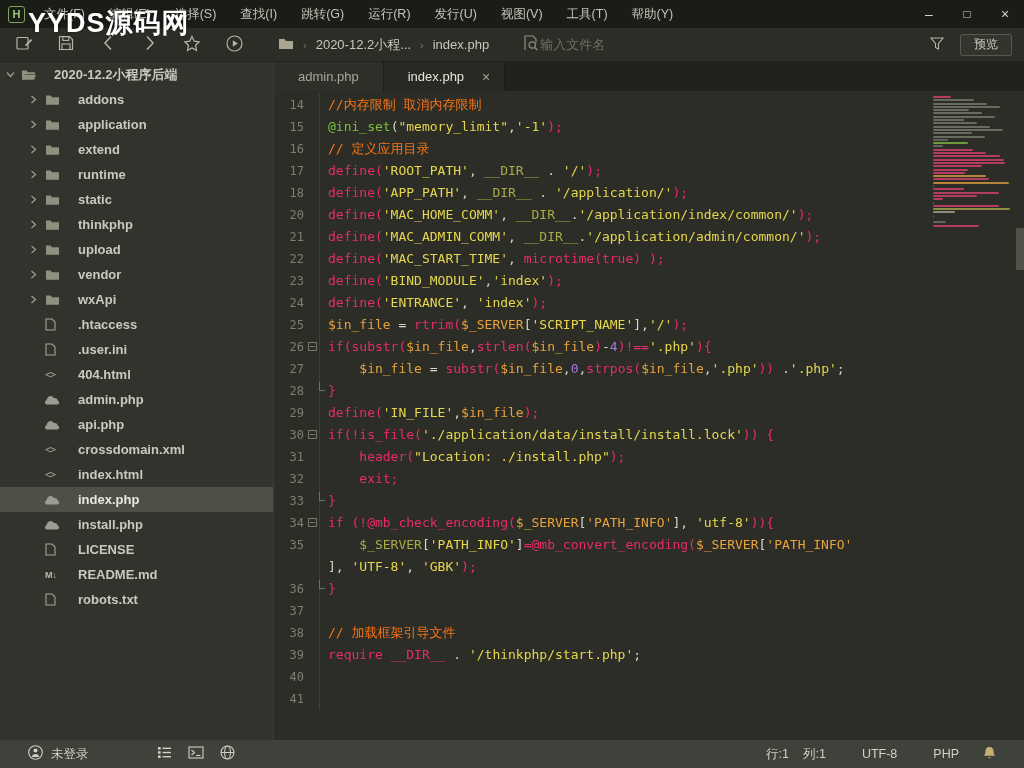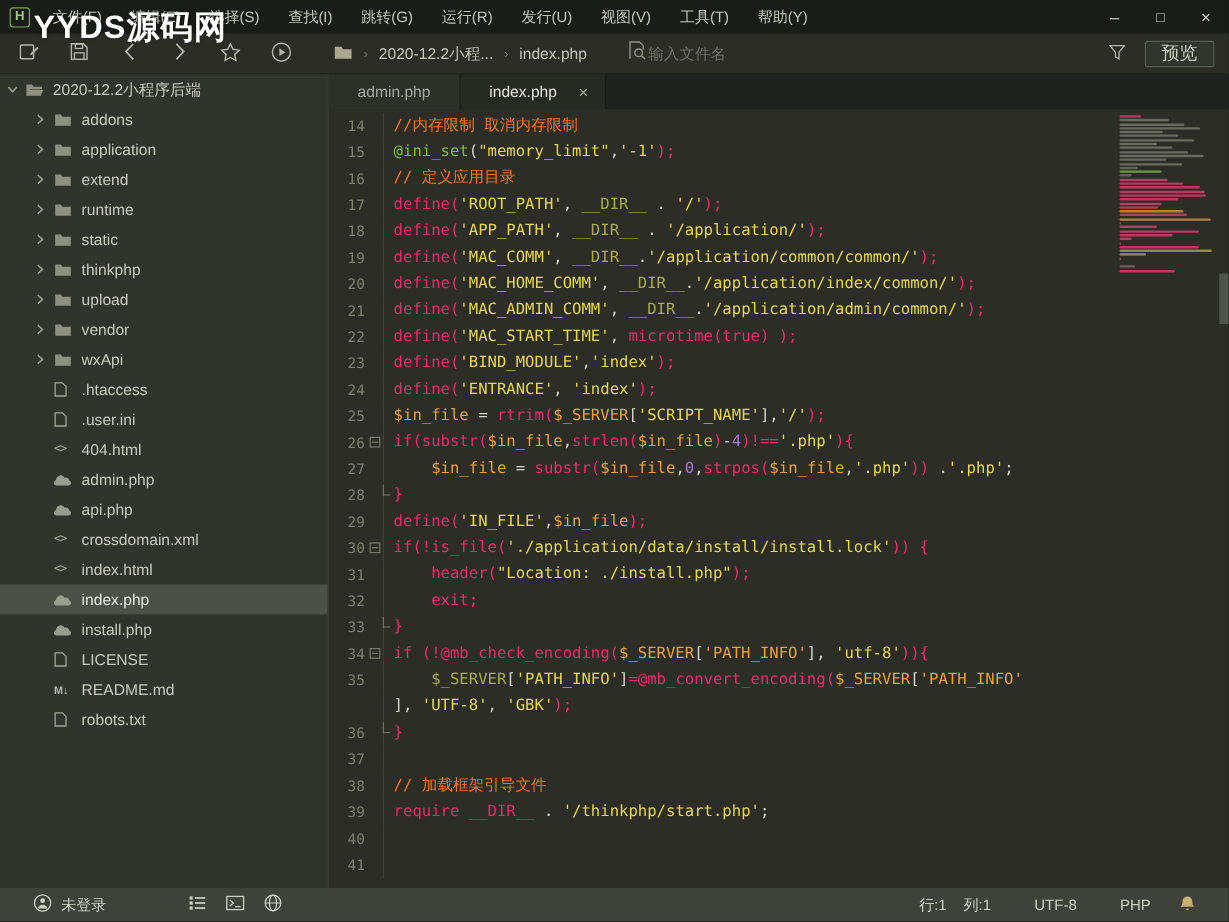--- a/index.html
+++ b/index.html
@@ -19,33 +19,33 @@
 
   
   .toolbar { height:34px; background:#2b2d26; border-bottom:1px solid #21231d; display:flex; align-items:center; padding:0 12px; }
   .tbtn { width:24px; height:26px; background:none; border:none; display:flex; align-items:center; justify-content:center; margin-right:18px; cursor:pointer; }
   .breadcrumb { display:flex; align-items:center; gap:9px; font-size:13px; color:#c6c8bb; margin-left:14px; }
   .bc-sep { color:#787b6d; font-size:11px; }
   .searchbox { display:flex; align-items:center; gap:1px; margin-left:34px; flex:1; }
   .searchbox input { background:transparent; border:none; outline:none; color:#c6c8bb; font-size:13px; width:100%; }
   .searchbox input::placeholder { color:#6f7165; }
   .funnel { background:none; border:none; margin-right:16px; cursor:pointer; }
-  .preview { background:#32352d; border:1px solid #565950; border-radius:2px; color:#c9cbbe; font-size:15px; height:22px; padding:0 13px; cursor:pointer; }
+  .preview { background:#32352d; border:1px solid #565950; border-radius:2px; color:#c9cbbe; font-size:12px; height:22px; padding:0 13px; cursor:pointer; }
 
   
   .main { display:flex; height:678px; }
 
   
   .sidebar { width:274px; background:#31342c; border-right:1px solid #3a3d34; font-size:13px; overflow:hidden; flex:none; }
   .trow { height:25px; display:flex; align-items:center; padding-left:30px; cursor:pointer; color:#c9cabd; }
   .trow.root { padding-left:6px; }
   .trow.selected { background:#4d5046; color:#e8e8e0; }
   .tchev { width:15px; flex:none; display:flex; align-items:center; }
   .tico { width:21px; flex:none; display:flex; align-items:center; }
-  .tlabel { margin-left:2px; white-space:nowrap; }
+  .tlabel { margin-left:12px; white-space:nowrap;font-weight:bold; }
   .ico-code { font-family:"DejaVu Sans Mono",monospace; font-size:10px; color:#a3a597; letter-spacing:-1px; }
   .ico-md { font-size:9px; font-weight:bold; color:#b9bbad; }
 
   
   .editor-pane { flex:1; display:flex; flex-direction:column; position:relative; min-width:0; }
   .tabbar { height:29px; background:#1f221c; display:flex; flex:none; }
   .tab { padding:0 24px; display:flex; align-items:center; font-size:13px; background:#2d3029; color:#a6a89b; border-right:1px solid #1a1c17; cursor:pointer; }
   .tab.active { background:#272a23; color:#e4e4dc; padding-right:14px; }
   .tab .close { margin-left:18px; color:#a5a79a; font-size:14px; line-height:1; }
 
@@ -449,21 +449,20 @@
             <div class="mrow" style="width: 46px; background: rgb(180, 59, 99);"></div>
             <div class="mrow" style="width: 0px; background: transparent;"></div>
             <div class="mrow" style="width: 0px; background: transparent;"></div>
           </div>
         <div class="vthumb"></div>
       <div class="crow"><span class="lnum">14</span><span class="foldc"></span><span class="ctext"><span class="tk-com">//内存限制 取消内存限制</span></span></div>
           <div class="crow"><span class="lnum">15</span><span class="foldc"></span><span class="ctext"><span class="tk-grn">@ini_set</span><span class="tk-wht">(</span><span class="tk-str">"memory_limit"</span><span class="tk-wht">,</span><span class="tk-str">'-1'</span><span class="tk-pnk">);</span></span></div>
           <div class="crow"><span class="lnum">16</span><span class="foldc"></span><span class="ctext"><span class="tk-com">// 定义应用目录</span></span></div>
           <div class="crow"><span class="lnum">17</span><span class="foldc"></span><span class="ctext"><span class="tk-pnk">define(</span><span class="tk-str">'ROOT_PATH'</span><span class="tk-wht">, </span><span class="tk-olv">__DIR__</span><span class="tk-wht"> . </span><span class="tk-str">'/'</span><span class="tk-pnk">);</span></span></div>
           <div class="crow"><span class="lnum">18</span><span class="foldc"></span><span class="ctext"><span class="tk-pnk">define(</span><span class="tk-str">'APP_PATH'</span><span class="tk-wht">, </span><span class="tk-olv">__DIR__</span><span class="tk-wht"> . </span><span class="tk-str">'/application/'</span><span class="tk-pnk">);</span></span></div>
-          <div class="crow"><span class="lnum">19</span><span class="foldc"></span><span class="ctext"><span class="tk-pnk">define(</span><span class="tk-str">'MAC_COMM'</span><span class="tk-wht">, </span><span class="tk-olv">__DIR__</span><span class="tk-wht">.</span><span class="tk-str">'/application/common/common/'</span><span class="tk-pnk">);</span></span></div>
           <div class="crow"><span class="lnum">20</span><span class="foldc"></span><span class="ctext"><span class="tk-pnk">define(</span><span class="tk-str">'MAC_HOME_COMM'</span><span class="tk-wht">, </span><span class="tk-olv">__DIR__</span><span class="tk-wht">.</span><span class="tk-str">'/application/index/common/'</span><span class="tk-pnk">);</span></span></div>
           <div class="crow"><span class="lnum">21</span><span class="foldc"></span><span class="ctext"><span class="tk-pnk">define(</span><span class="tk-str">'MAC_ADMIN_COMM'</span><span class="tk-wht">, </span><span class="tk-olv">__DIR__</span><span class="tk-wht">.</span><span class="tk-str">'/application/admin/common/'</span><span class="tk-pnk">);</span></span></div>
           <div class="crow"><span class="lnum">22</span><span class="foldc"></span><span class="ctext"><span class="tk-pnk">define(</span><span class="tk-str">'MAC_START_TIME'</span><span class="tk-wht">, </span><span class="tk-pnk">microtime(true)</span><span class="tk-wht"> </span><span class="tk-pnk">);</span></span></div>
           <div class="crow"><span class="lnum">23</span><span class="foldc"></span><span class="ctext"><span class="tk-pnk">define(</span><span class="tk-str">'BIND_MODULE'</span><span class="tk-wht">,</span><span class="tk-str">'index'</span><span class="tk-pnk">);</span></span></div>
           <div class="crow"><span class="lnum">24</span><span class="foldc"></span><span class="ctext"><span class="tk-pnk">define(</span><span class="tk-str">'ENTRANCE'</span><span class="tk-wht">, </span><span class="tk-str">'index'</span><span class="tk-pnk">);</span></span></div>
           <div class="crow"><span class="lnum">25</span><span class="foldc"></span><span class="ctext"><span class="tk-var">$in_file</span><span class="tk-wht"> = </span><span class="tk-pnk">rtrim(</span><span class="tk-var">$_SERVER</span><span class="tk-wht">[</span><span class="tk-str">'SCRIPT_NAME'</span><span class="tk-wht">],</span><span class="tk-str">'/'</span><span class="tk-pnk">);</span></span></div>
           <div class="crow"><span class="lnum">26</span><span class="foldc"><span class="fbox"></span></span><span class="ctext"><span class="tk-pnk">if(substr(</span><span class="tk-var">$in_file</span><span class="tk-wht">,</span><span class="tk-pnk">strlen(</span><span class="tk-var">$in_file</span><span class="tk-pnk">)</span><span class="tk-wht">-</span><span class="tk-num">4</span><span class="tk-pnk">)!==</span><span class="tk-str">'.php'</span><span class="tk-pnk">){</span></span></div>
           <div class="crow"><span class="lnum">27</span><span class="foldc"></span><span class="ctext"><span class="tk-wht">    </span><span class="tk-var">$in_file</span><span class="tk-wht"> = </span><span class="tk-pnk">substr(</span><span class="tk-var">$in_file</span><span class="tk-wht">,</span><span class="tk-num">0</span><span class="tk-wht">,</span><span class="tk-pnk">strpos(</span><span class="tk-var">$in_file</span><span class="tk-wht">,</span><span class="tk-str">'.php'</span><span class="tk-pnk">))</span><span class="tk-wht"> .</span><span class="tk-str">'.php'</span><span class="tk-wht">;</span></span></div>
           <div class="crow"><span class="lnum">28</span><span class="foldc"><span class="fend"></span></span><span class="ctext"><span class="tk-pnk">}</span></span></div>
           <div class="crow"><span class="lnum">29</span><span class="foldc"></span><span class="ctext"><span class="tk-pnk">define(</span><span class="tk-str">'IN_FILE'</span><span class="tk-wht">,</span><span class="tk-var">$in_file</span><span class="tk-pnk">);</span></span></div>

